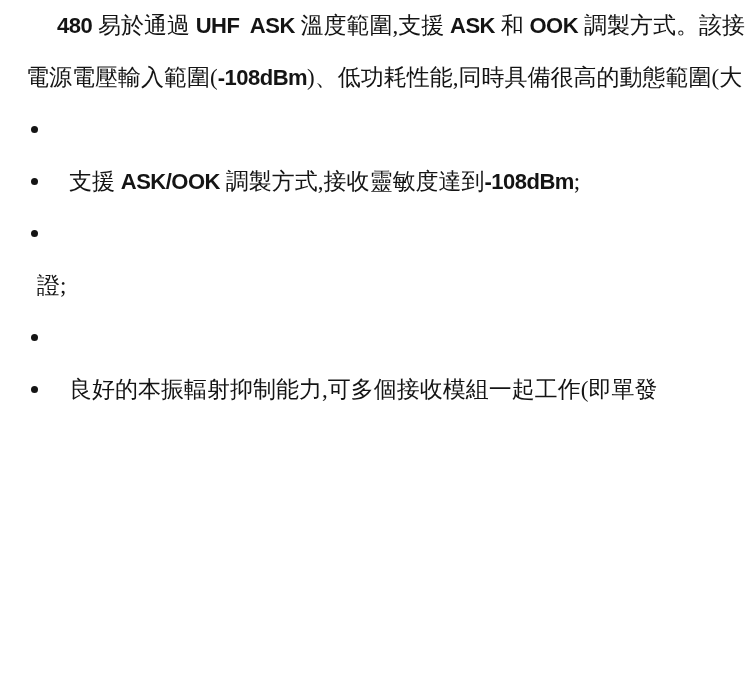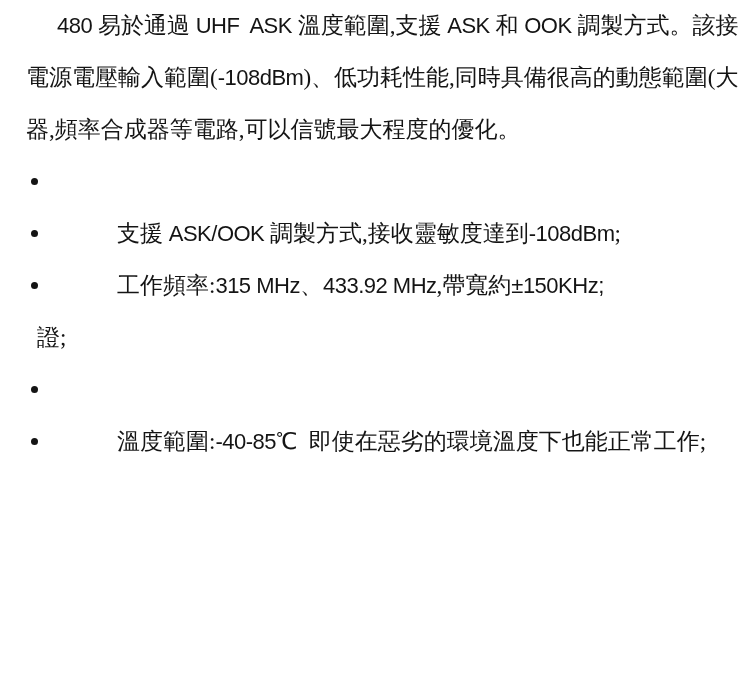--- a/index.html
+++ b/index.html
@@ -19,69 +19,68 @@
   }
   .line {
     height: 52px;
     line-height: 52px;
     white-space: pre;
     position: relative;
   }
   .para-first { padding-left: 57px; }
   .para       { padding-left: 26px; }
   .cont       { padding-left: 37px; }
-  .bullet     { padding-left: 94px; }
+  .bullet     { padding-left: 46px; }
   .dot {
     position: absolute;
     left: 31px;
     top: 50%;
     margin-top: -4px;
     width: 7px;
     height: 7px;
     border-radius: 50%;
     background: #141414;
   }
   
   .lat {
     font-family: "Liberation Sans", sans-serif;
-    font-weight: 400;
+    font-weight: 700;
     font-size: 22px;
     letter-spacing: -0.5px;
   }
 </style>
 </head>
 <body>
 
 <div class="doc">
 
   <div class="line para-first"><span class="lat">480</span><span> 易於通過 </span><span class="lat">UHF  ASK</span><span> 溫度範圍,支援 </span><span class="lat">ASK</span><span> 和 </span><span class="lat">OOK</span><span> 調製方式。該接</span></div>
 
   <div class="line para"><span>電源電壓輸入範圍(</span><span class="lat">-108dBm</span><span>)、低功耗性能,同時具備很高的動態範圍(大</span></div>
 
 
-  <div class="line para"><span>器,頻率合成器等電路,可以信號最大程度的優化。</span></div>
 
   <div class="line bullet">
     <span class="dot"></span><span class="txt"><span>支援 </span><span class="lat">ASK/OOK</span><span> 調製方式,接收靈敏度達到</span><span class="lat">-108dBm</span><span>;</span></span>
   </div>
 
   <div class="line bullet">
-    <span class="dot"></span><span class="txt"><span>工作頻率:</span><span class="lat">315 MHz</span><span>、</span><span class="lat">433.92 MHz</span><span>,帶寬約</span><span class="lat">±150KHz;</span></span>
+    <span class="dot"></span>
   </div>
 
   <div class="line bullet">
     <span class="dot"></span>
   </div>
 
 
   <div class="line cont"><span>證;</span></div>
 
+  <div class="line bullet">
+    <span class="dot"></span><span class="txt"><span>良好的本振輻射抑制能力,可多個接收模組一起工作(即單發</span></span>
+  </div>
 
 
-  <div class="line bullet">
-    <span class="dot"></span><span class="txt"><span>溫度範圍:</span><span class="lat">-40-85</span><span>℃  即使在惡劣的環境溫度下也能正常工作;</span></span>
-  </div>
 
   <div class="line bullet">
     <span class="dot"></span>
   </div>
 
 </div>
 
 </body></html>

